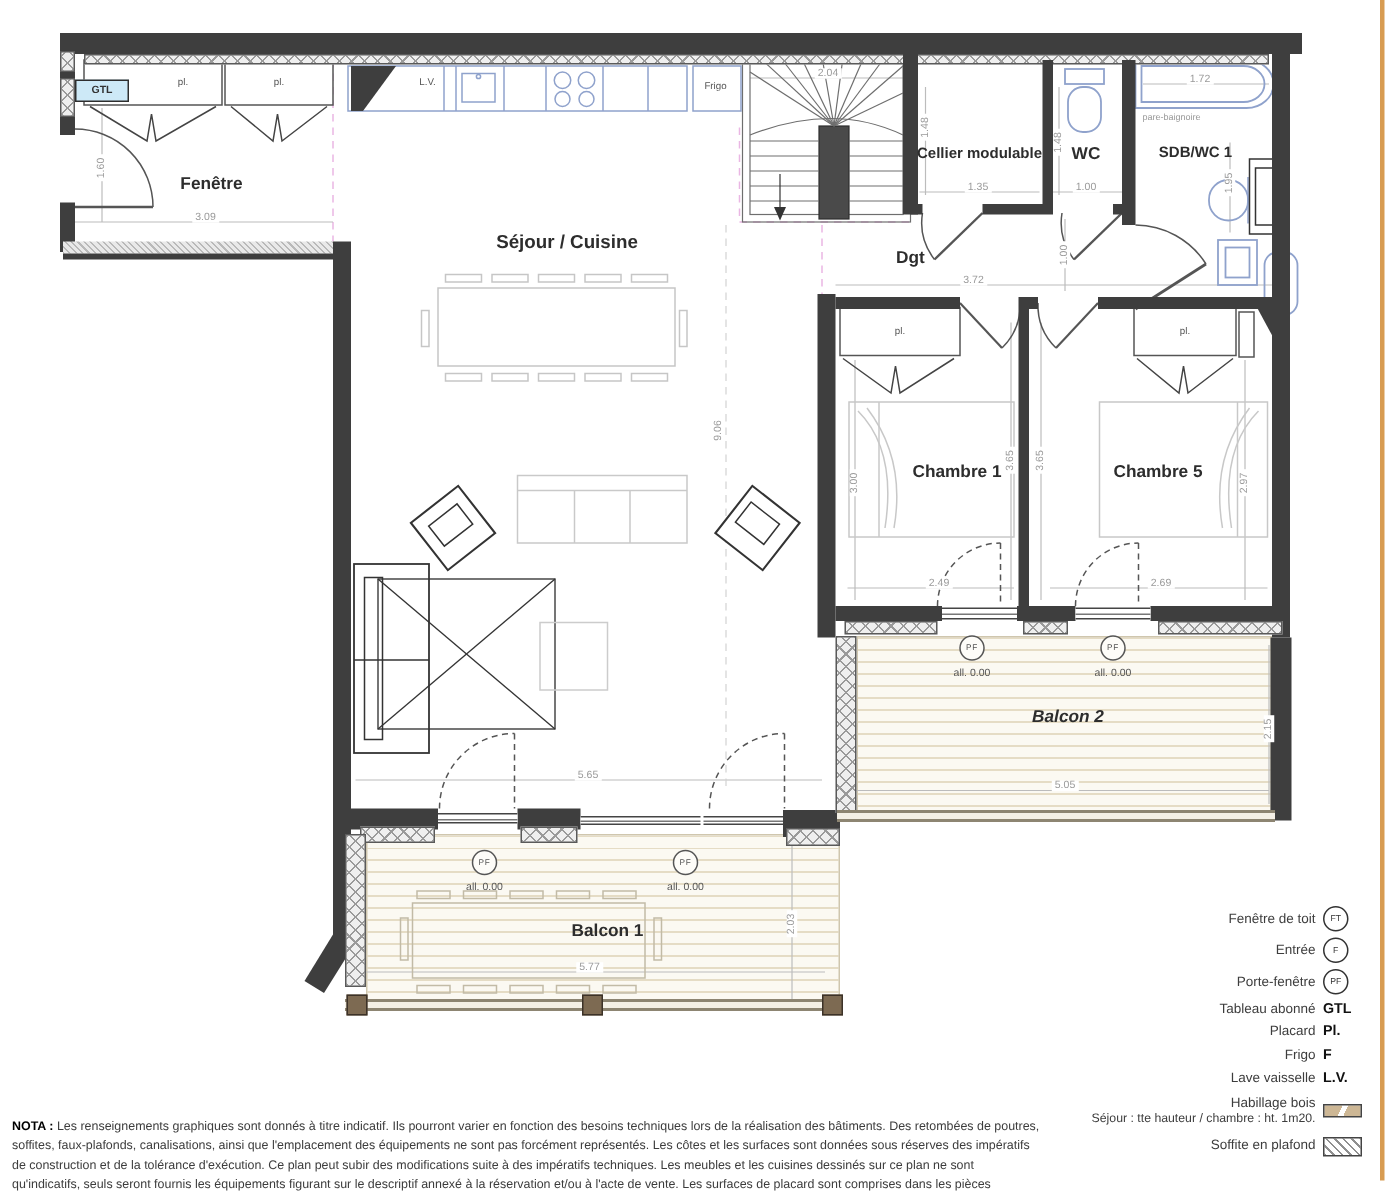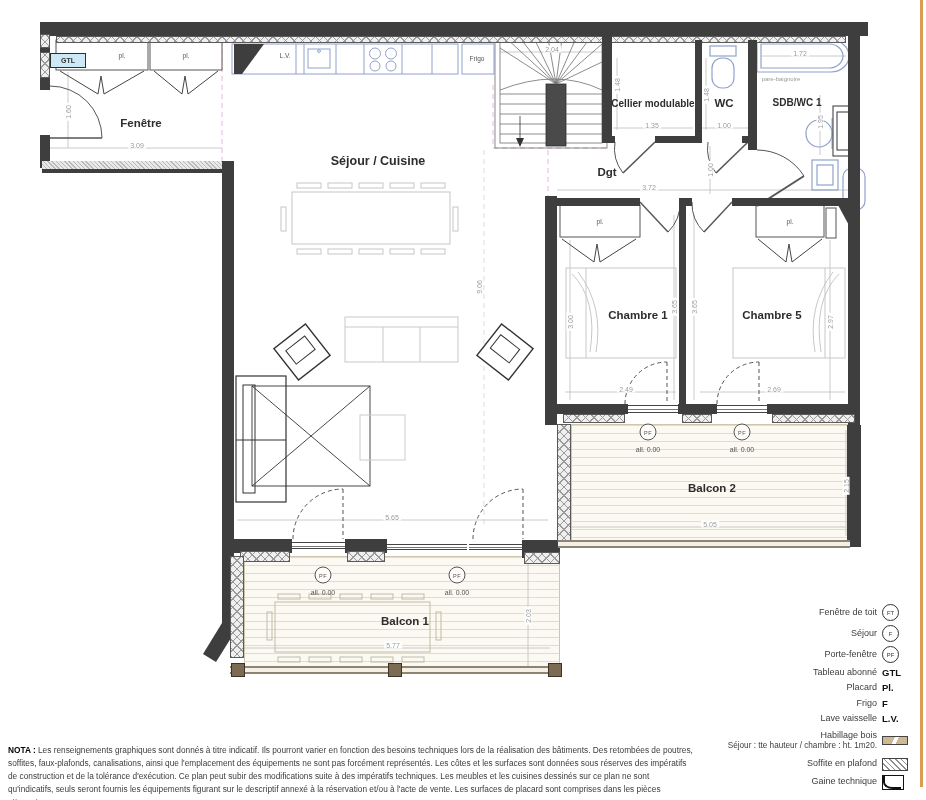--- a/index.html
+++ b/index.html
@@ -328,21 +328,21 @@
 
   <div class="rl" style="left:141px;top:123px;">Fenêtre</div>
   <div class="rl" style="left:378px;top:161px;font-size:12.5px;">Séjour / Cuisine</div>
   <div class="rl md" style="left:653px;top:103px;">Cellier modulable</div>
   <div class="rl" style="left:724px;top:103px;">WC</div>
   <div class="rl md" style="left:797px;top:102px;">SDB/WC 1</div>
   <div class="rl" style="left:607px;top:172px;">Dgt</div>
   <div class="rl" style="left:638px;top:315px;">Chambre 1</div>
   <div class="rl" style="left:772px;top:315px;">Chambre 5</div>
   <div class="rl" style="left:405px;top:621px;">Balcon 1</div>
-  <div class="rl" style="left:712px;top:488px;">Balcon 2</div>
+  <div class="rl" style="left:712px;top:478px;font-style:italic;">Balcon 2</div>
 
   <div class="sl" style="left:285px;top:55px;">L.V.</div>
   <div class="sl" style="left:477px;top:58px;">Frigo</div>
   <div class="sl" style="left:122px;top:55px;">pl.</div>
   <div class="sl" style="left:186px;top:55px;">pl.</div>
   <div class="sl" style="left:600px;top:221px;">pl.</div>
   <div class="sl" style="left:790px;top:221px;">pl.</div>
   <div class="sl" style="left:781px;top:79px;font-size:6px;color:#999;">pare-baignoire</div>
 
   <div class="pf" style="left:323px;top:575px;">PF</div>
@@ -379,21 +379,21 @@
   <div class="dimv" style="left:528px;top:616px;">2.03</div>
 
   <div class="legend">
     <div class="lrow">
       <span class="llabel">Fenêtre de toit</span>
       <span class="lsym">
           <span class="circ">FT</span>
         </span>
     </div>
     <div class="lrow">
-      <span class="llabel">Séjour</span>
+      <span class="llabel">Entrée</span>
       <span class="lsym">
           <span class="circ">F</span>
         </span>
     </div>
     <div class="lrow">
       <span class="llabel">Porte-fenêtre</span>
       <span class="lsym">
           <span class="circ">PF</span>
         </span>
     </div>
@@ -429,28 +429,20 @@
       <span class="lsym">
           <span class="sw sw-wood"></span>
         </span>
     </div>
     <div class="lrow" style="margin-top:6px;">
       <span class="llabel">Soffite en plafond</span>
       <span class="lsym">
           <span class="sw sw-hatch"></span>
         </span>
     </div>
-    <div class="lrow">
-      <span class="llabel">Gaine technique</span>
-      <span class="lsym">
-          <span class="sw sw-gaine">
-            <i></i>
-          </span>
-        </span>
-    </div>
   </div>
 
   <div class="orange" style="left:920px;top:0;width:3px;height:787px;"></div>
 
   <div class="nota">
     <b>NOTA :</b><span> Les renseignements graphiques sont donnés à titre indicatif. Ils pourront varier en fonction des besoins techniques lors de la réalisation des bâtiments. Des retombées de poutres, soffites, faux-plafonds, canalisations, ainsi que l'emplacement des équipements ne sont pas forcément représentés. Les côtes et les surfaces sont données sous réserves des impératifs de construction et de la tolérance d'exécution. Ce plan peut subir des modifications suite à des impératifs techniques. Les meubles et les cuisines dessinés sur ce plan ne sont qu'indicatifs, seuls seront fournis les équipements figurant sur le descriptif annexé à la réservation et/ou à l'acte de vente. Les surfaces de placard sont comprises dans les pièces attenantes.</span>
   </div>
 
 </div>
 

